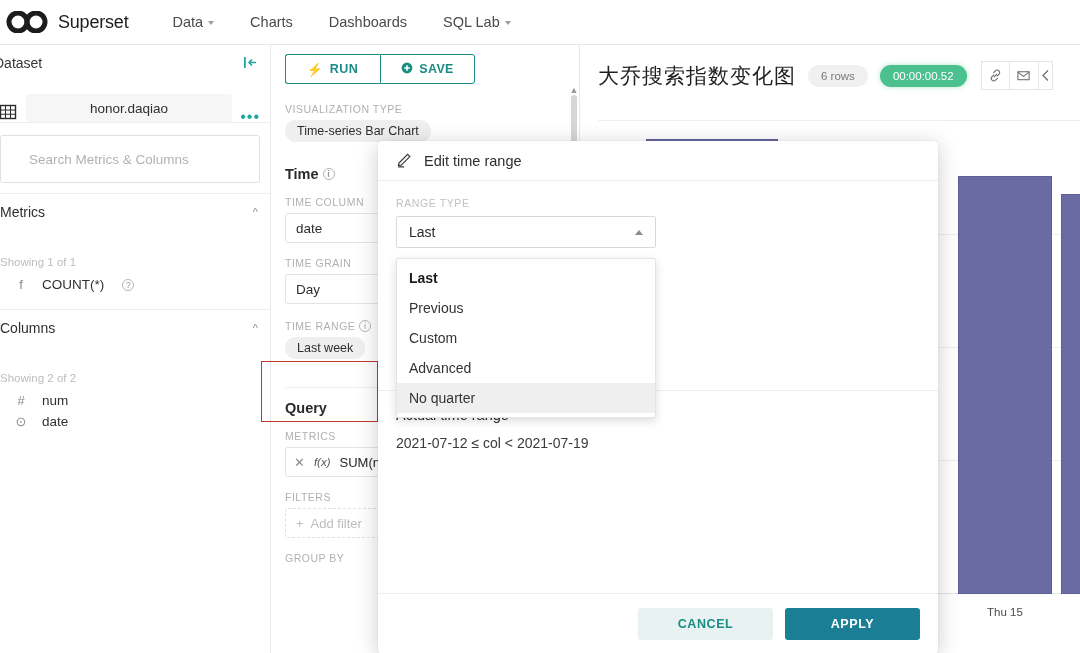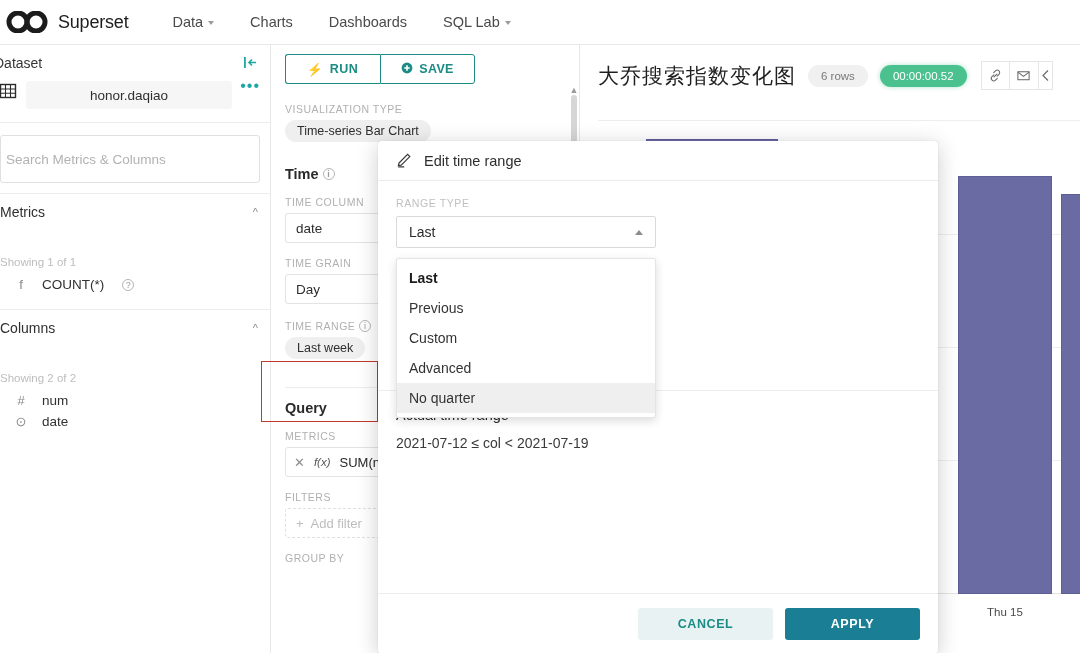--- a/index.html
+++ b/index.html
@@ -36,34 +36,34 @@
     position: absolute; left: 0; top: 45px; width: 271px; height: 608px;
     background: #fff; border-right: 1px solid #e8e8e8;
   }
   .dp-head {
     height: 36px; display:flex; align-items:center; justify-content:space-between;
     padding: 0 12px 0 0;
   }
   .dp-title { font-size: 14px; color: #363636; margin-left: -6px; }
   .collapse-ico { color:#1fa8a0; font-size:15px; cursor:pointer; line-height:1; }
   .dp-dataset {
-    height: 42px; display:flex; align-items:flex-start; gap:8px;
+    height: 42px; display:flex; align-items:flex-end; gap:8px;
     padding: 0 10px 0 0; border-bottom: 1px solid #ededed;
   }
   .grid-ico { width: 20px; height: 20px; margin-left: -2px; flex:none; }
   .ds-name {
     flex: 1; background: #f6f6f6; border-radius: 3px; height: 28px;
     display:flex; align-items:center; justify-content:center;
     font-size: 13.5px; color: #2f2f2f;
   }
   .dots { color:#1fa8a0; font-size: 16px; letter-spacing: 1px; cursor:pointer; line-height: 0.6; }
   .dp-search { padding: 12px 10px 10px 0px; }
   .dp-search input {
     width: 100%; height: 48px; border: 1px solid #e0e0e0; border-radius: 3px;
-    font-size: 13.5px; color: #333; padding: 0 5px; font-family: inherit; outline:none;
+    font-size: 13.5px; color: #333; padding: 0 28px; font-family: inherit; outline:none;
     background: #fff;
   }
   .dp-search input::placeholder { color: #b2b2b2; }
   .sect-head {
     display:flex; align-items:center; justify-content:space-between;
     padding: 10px 12px 10px 0; border-top: 1px solid #ededed;
     font-size: 14px; color: #2f2f2f; cursor:pointer;
   }
   .chev-up { color:#8c8c8c; font-size: 11px; }
   .showing { font-size: 11.5px; color: #bdbdbd; padding: 2px 0 6px 0; margin-top: 24px; }

